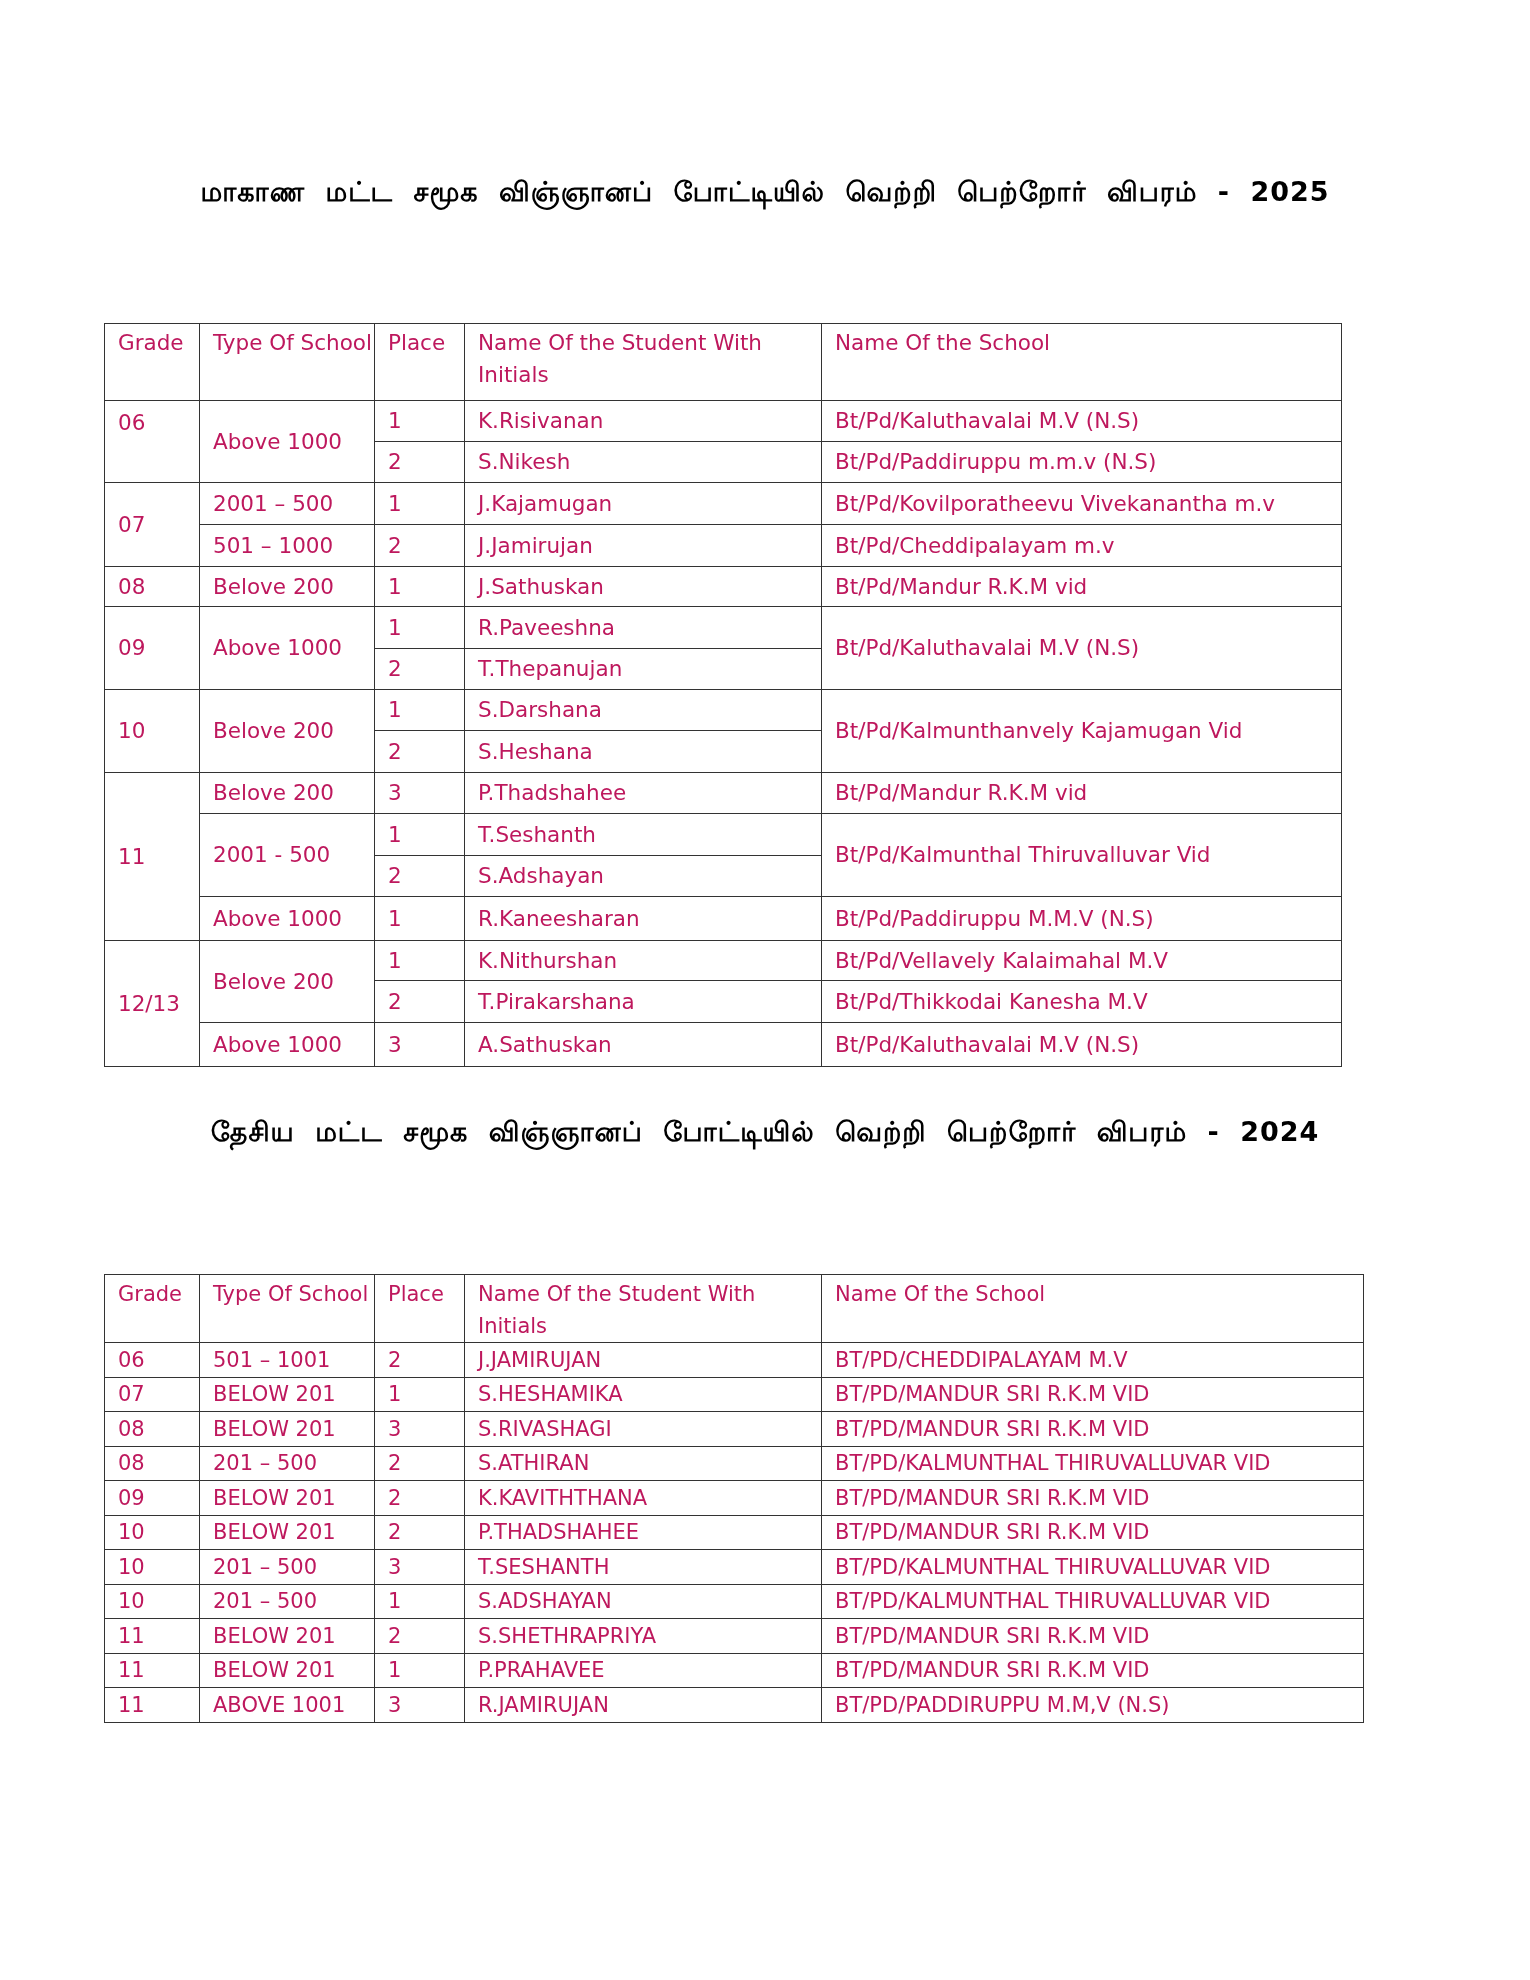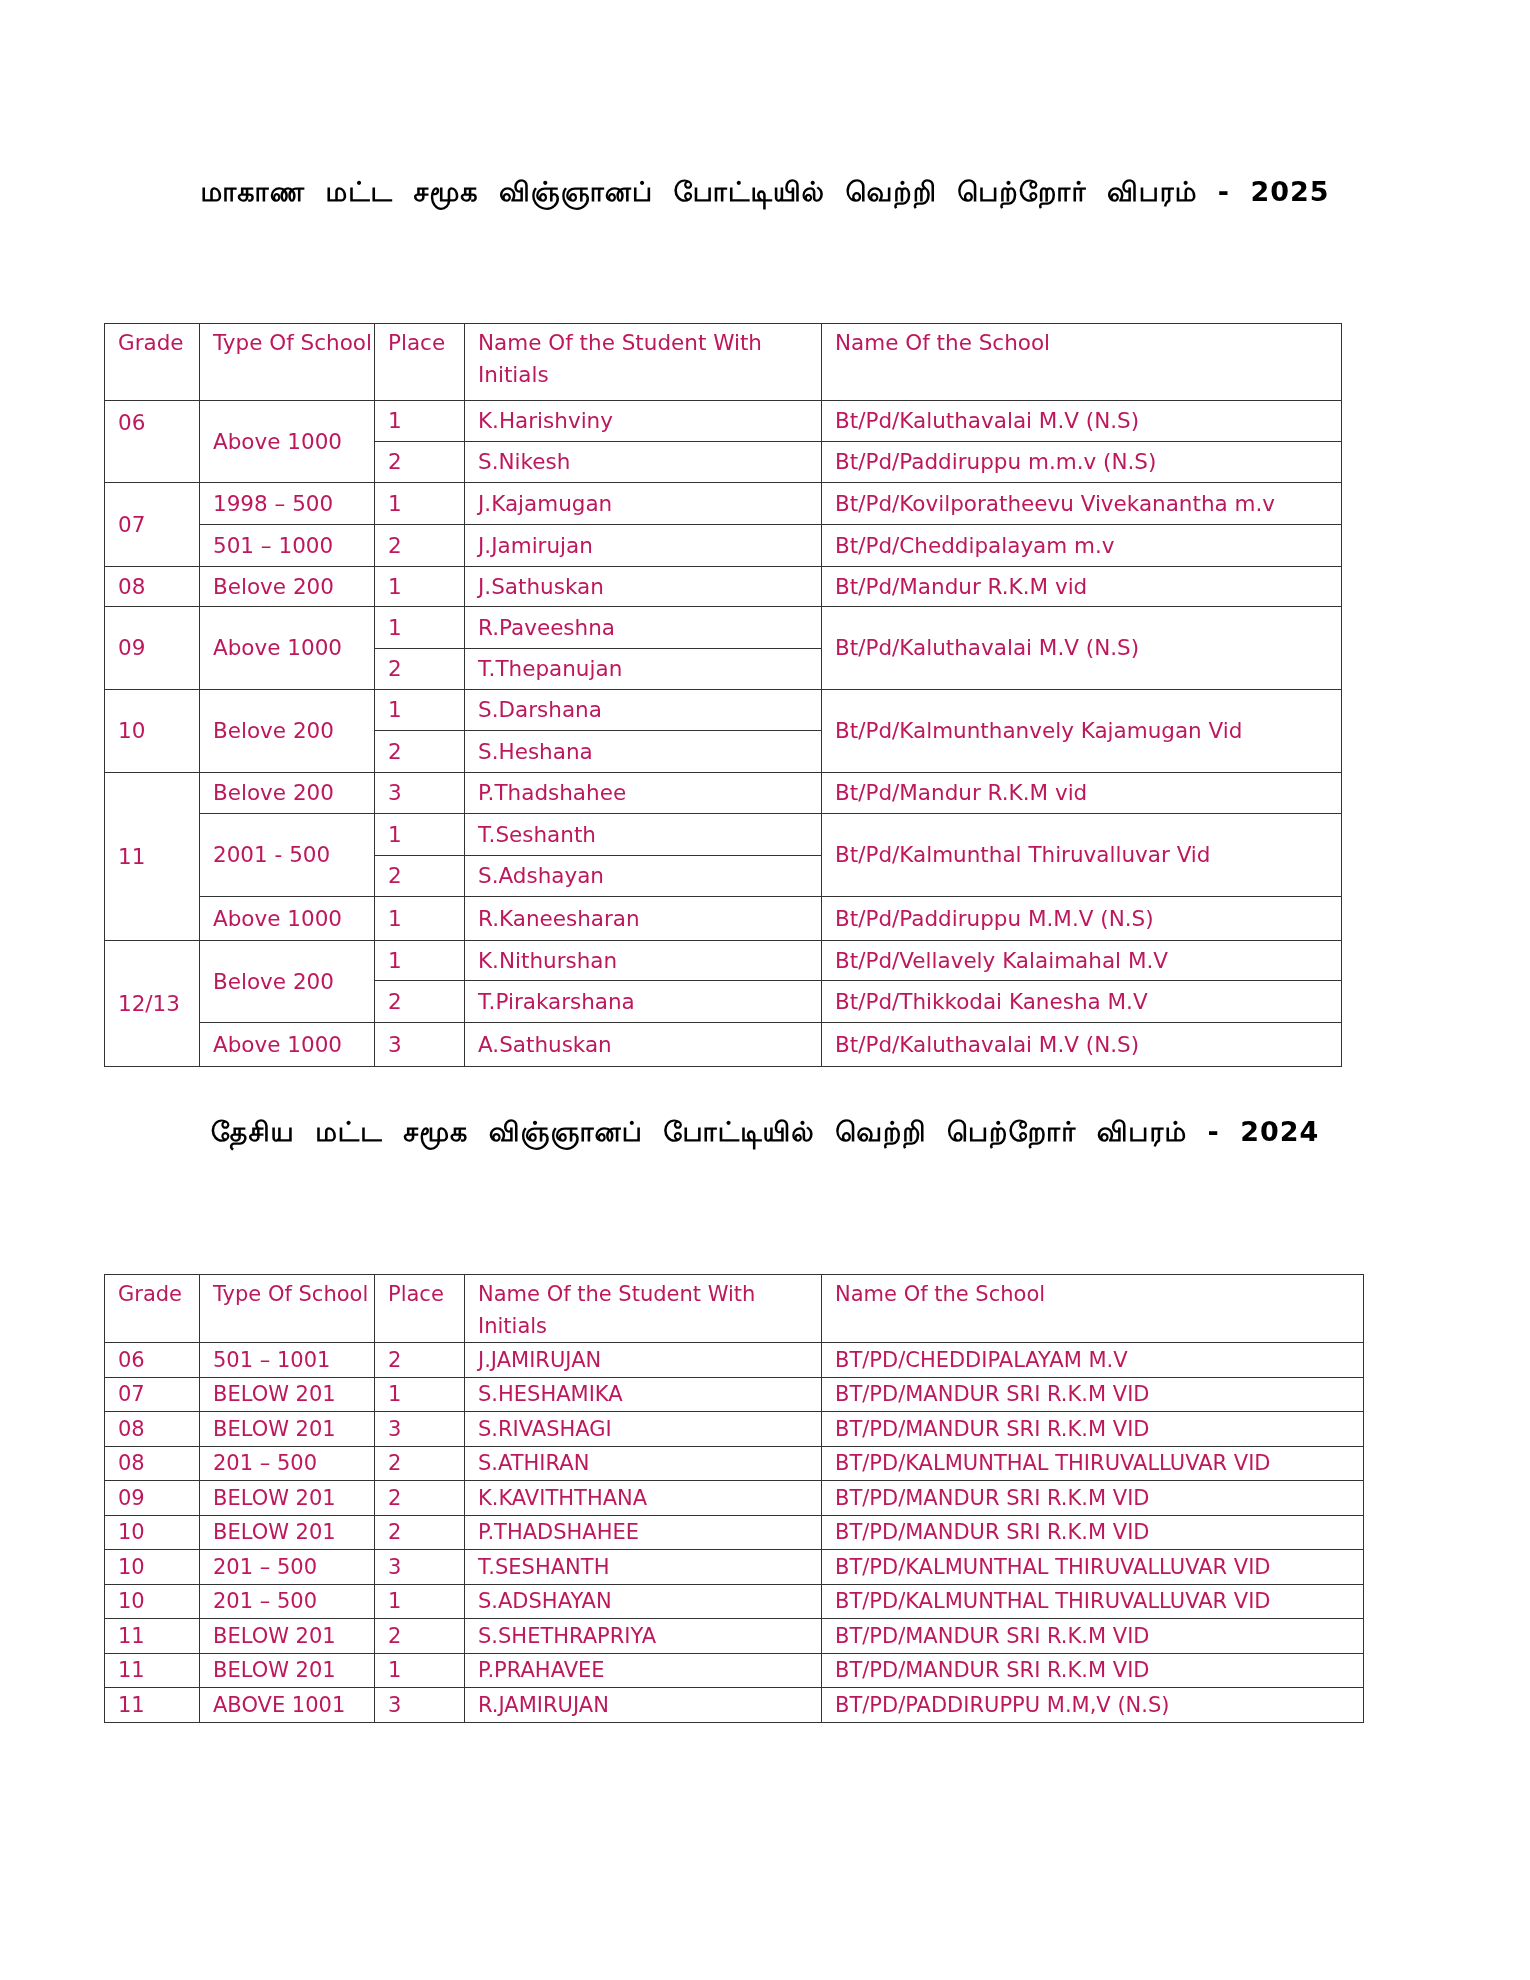--- a/index.html
+++ b/index.html
@@ -40,32 +40,32 @@
       <td class="hdr">Type Of School</td>
       <td class="hdr">Place</td>
       <td class="hdr">Name Of the Student With Initials</td>
       <td class="hdr">Name Of the School</td>
     </tr>
 
     <tr style="height:41px">
       <td rowspan="2" class="grade-top">06</td>
       <td rowspan="2">Above 1000</td>
       <td>1</td>
-      <td>K.Harishviny</td>
+      <td>K.Risivanan</td>
       <td>Bt/Pd/Kaluthavalai M.V (N.S)</td>
     </tr>
     <tr style="height:41px">
       <td>2</td>
       <td>S.Nikesh</td>
       <td>Bt/Pd/Paddiruppu m.m.v (N.S)</td>
     </tr>
 
     <tr style="height:42px">
       <td rowspan="2">07</td>
-      <td>1998 – 500</td>
+      <td>2001 – 500</td>
       <td>1</td>
       <td>J.Kajamugan</td>
       <td>Bt/Pd/Kovilporatheevu Vivekanantha m.v</td>
     </tr>
     <tr style="height:42px">
       <td>501 – 1000</td>
       <td>2</td>
       <td>J.Jamirujan</td>
       <td>Bt/Pd/Cheddipalayam m.v</td>
     </tr>

